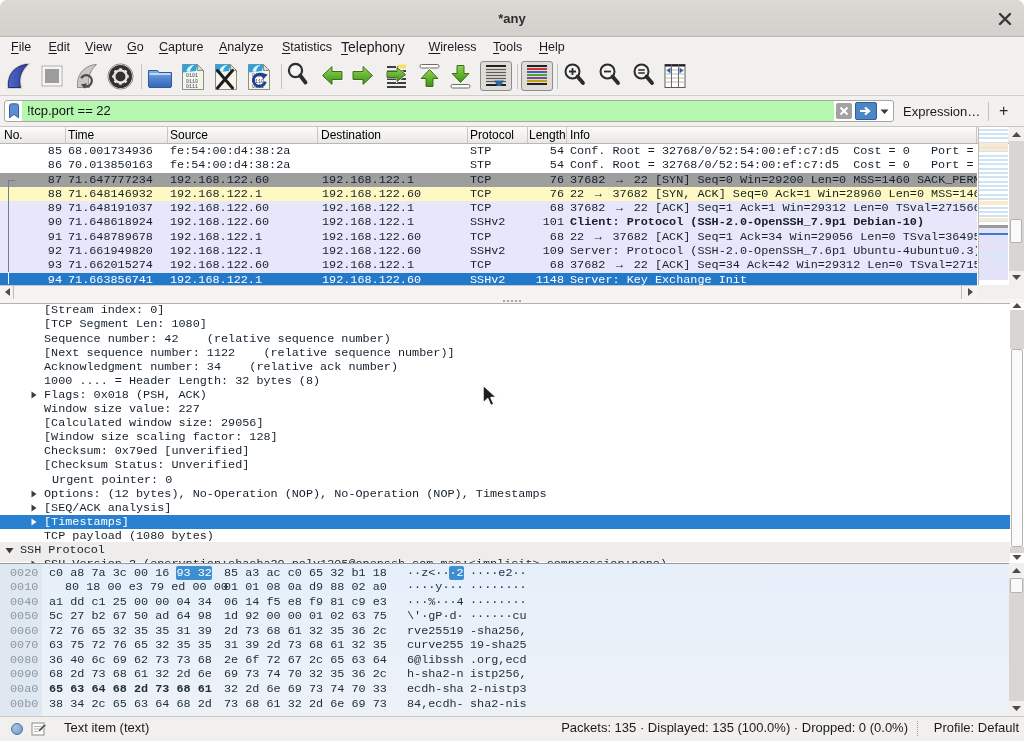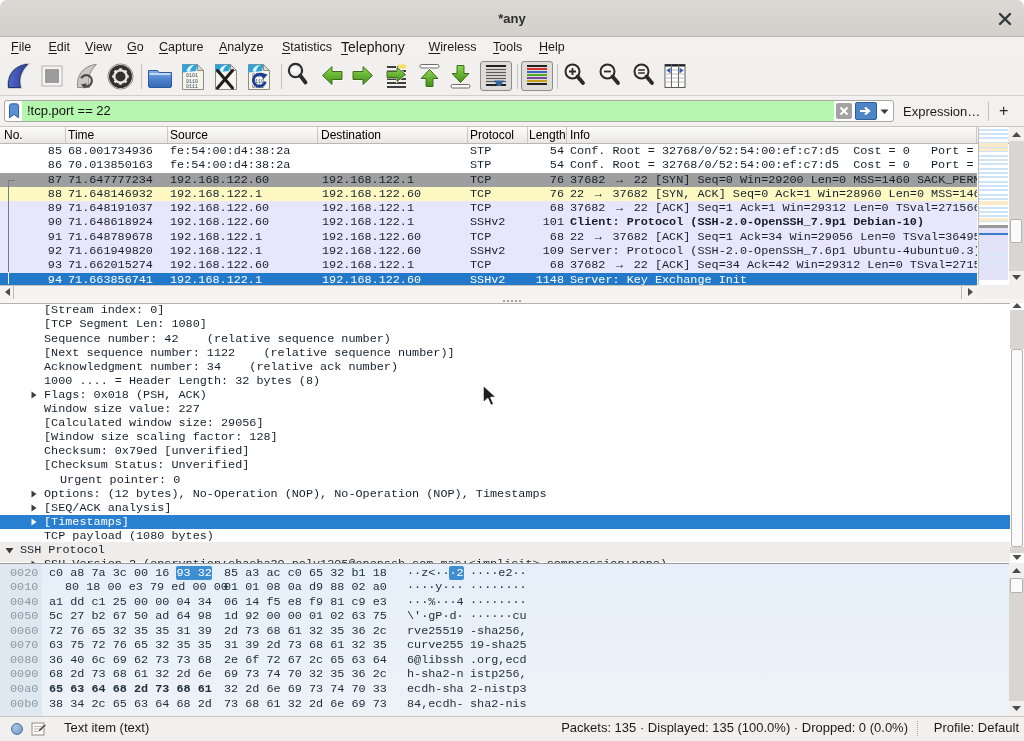--- a/index.html
+++ b/index.html
@@ -440,21 +440,21 @@
 <div class="abs mono" style="left:44px;top:373.80px;height:14.10px;line-height:14.10px;color:#15202b;">1000 .... = Header Length: 32 bytes (8)</div>
 <svg class="abs" style="left:29px;top:390.90px;" width="10" height="9">
     <path d="M2.5 0.5 L7.5 4 L2.5 7.5 Z" fill="#3a3a3a"></path>
   </svg>
 <div class="abs mono" style="left:44px;top:387.90px;height:14.10px;line-height:14.10px;color:#15202b;">Flags: 0x018 (PSH, ACK)</div>
 <div class="abs mono" style="left:44px;top:402.00px;height:14.10px;line-height:14.10px;color:#15202b;">Window size value: 227</div>
 <div class="abs mono" style="left:44px;top:416.10px;height:14.10px;line-height:14.10px;color:#15202b;">[Calculated window size: 29056]</div>
 <div class="abs mono" style="left:44px;top:430.20px;height:14.10px;line-height:14.10px;color:#15202b;">[Window size scaling factor: 128]</div>
 <div class="abs mono" style="left:44px;top:444.30px;height:14.10px;line-height:14.10px;color:#15202b;">Checksum: 0x79ed [unverified]</div>
 <div class="abs mono" style="left:44px;top:458.40px;height:14.10px;line-height:14.10px;color:#15202b;">[Checksum Status: Unverified]</div>
-<div class="abs mono" style="left:60px;top:472.50px;height:14.10px;line-height:14.10px;color:#15202b;">Urgent pointer: 0</div>
+<div class="abs mono" style="left:52px;top:472.50px;height:14.10px;line-height:14.10px;color:#15202b;">Urgent pointer: 0</div>
 <svg class="abs" style="left:29px;top:489.60px;" width="10" height="9">
     <path d="M2.5 0.5 L7.5 4 L2.5 7.5 Z" fill="#3a3a3a"></path>
   </svg>
 <div class="abs mono" style="left:44px;top:486.60px;height:14.10px;line-height:14.10px;color:#15202b;">Options: (12 bytes), No-Operation (NOP), No-Operation (NOP), Timestamps</div>
 <svg class="abs" style="left:29px;top:503.70px;" width="10" height="9">
     <path d="M2.5 0.5 L7.5 4 L2.5 7.5 Z" fill="#3a3a3a"></path>
   </svg>
 <div class="abs mono" style="left:44px;top:500.70px;height:14.10px;line-height:14.10px;color:#15202b;">[SEQ/ACK analysis]</div>
 <div class="abs" style="left:0;top:514.80px;width:1010px;height:14.10px;background:#2a80d0;"></div>
 <svg class="abs" style="left:29px;top:517.80px;" width="10" height="9">

